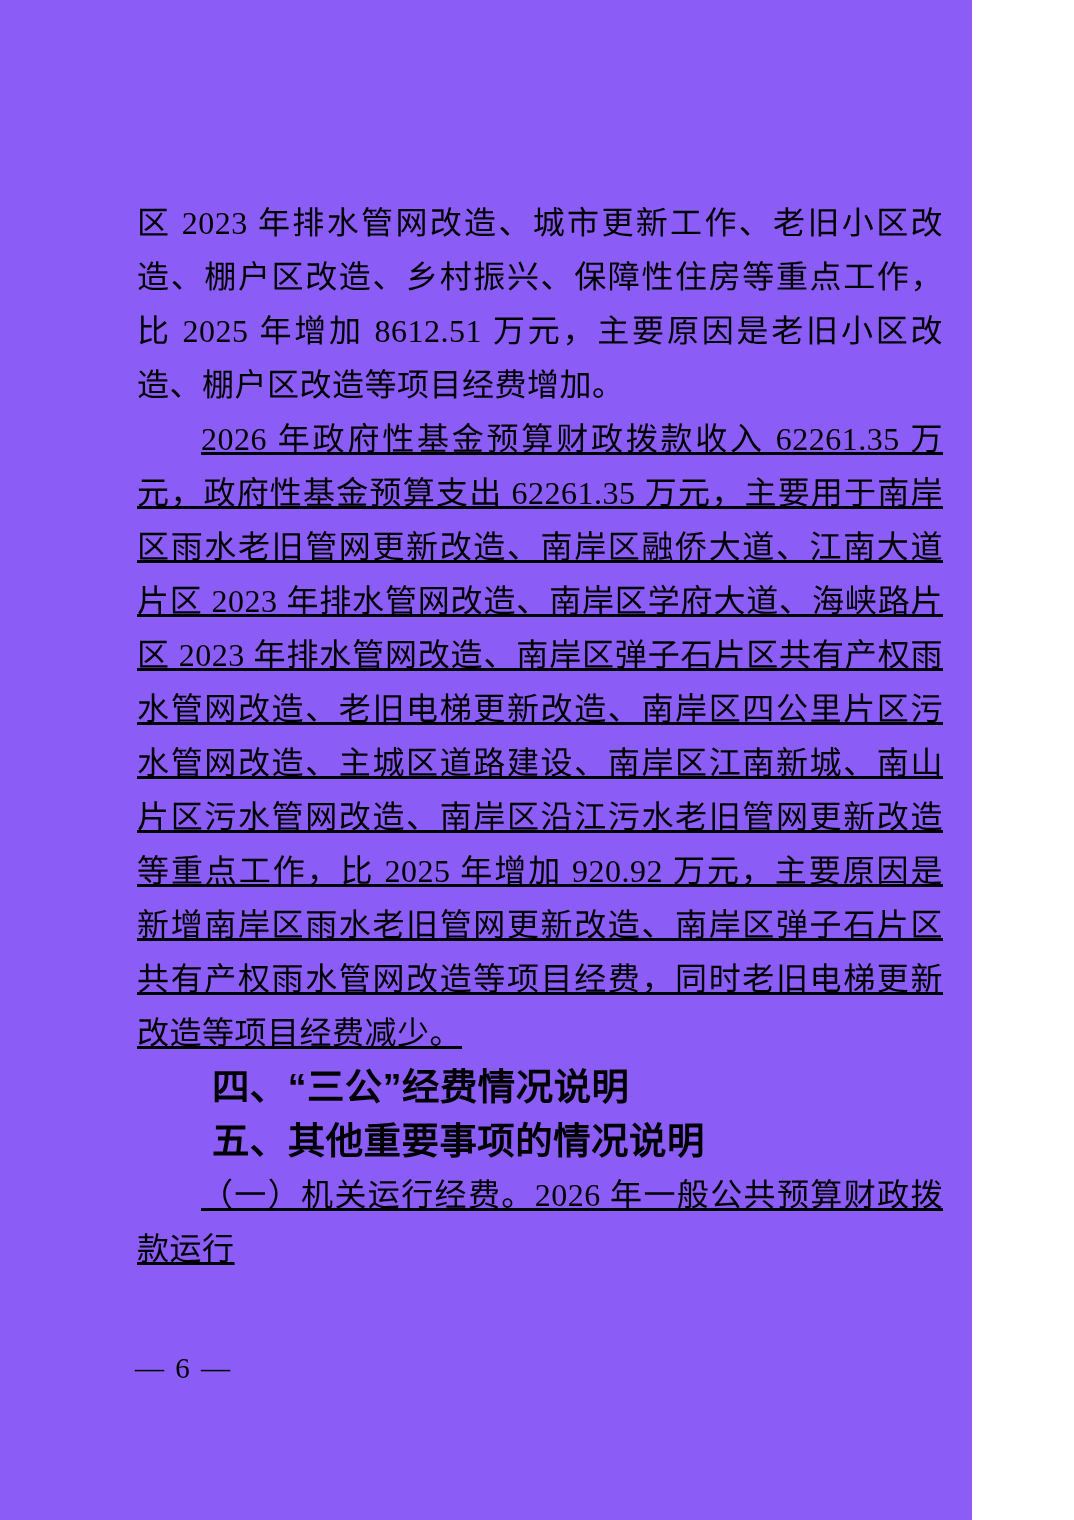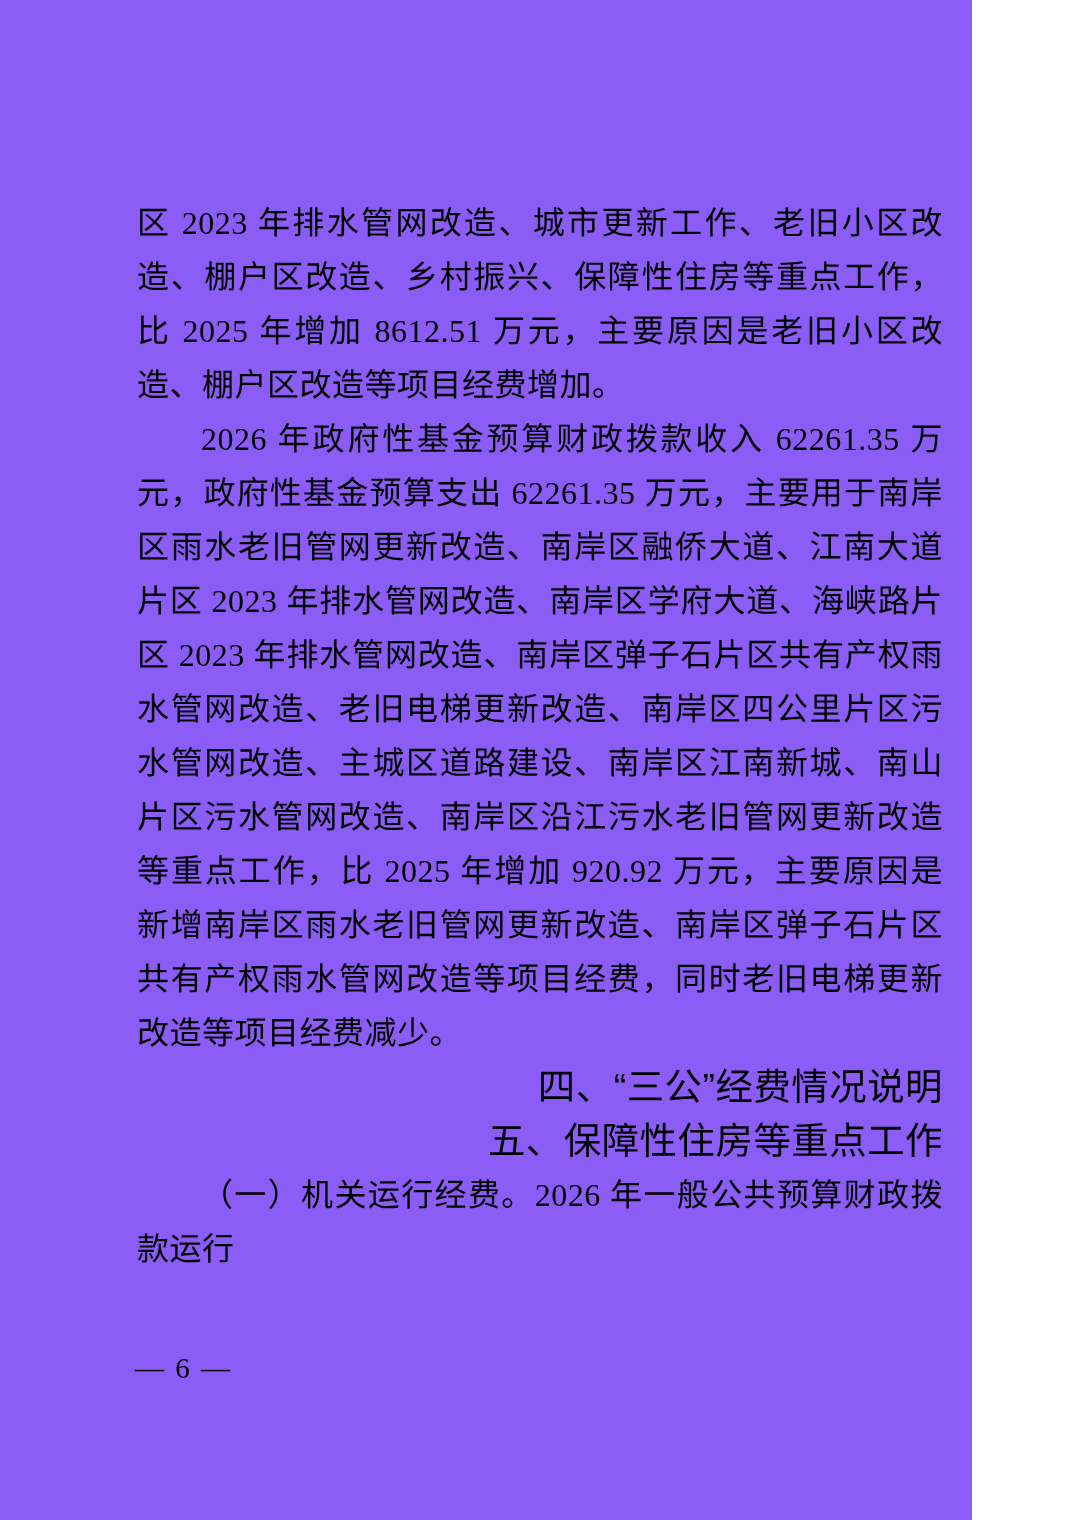--- a/index.html
+++ b/index.html
@@ -26,44 +26,45 @@
     text-align: justify;
     text-justify: inter-character;
     letter-spacing: 0.5px;
   }
   .para {
     margin: 0;
     text-indent: 0;
   }
   .para.indent {
     text-indent: 2em;
+    text-decoration: underline;
   }
   .heading {
     margin: 0;
     font-family: "Liberation Sans", "DejaVu Sans", sans-serif;
-    font-weight: normal;
+    font-weight: bold;
     text-indent: 2em;
-    text-align: right;
+    text-align: left;
   }
   .page-number {
     position: absolute;
     left: 135px;
     top: 1348px;
     font-size: 29px;
     line-height: 40px;
     letter-spacing: 2px;
     color: #000000;
   }
 </style>
 </head>
 <body>
 
 <div class="page">
   <div class="content">
     <p class="para">区 2023 年排水管网改造、城市更新工作、老旧小区改造、棚户区改造、乡村振兴、保障性住房等重点工作，比 2025 年增加 8612.51 万元，主要原因是老旧小区改造、棚户区改造等项目经费增加。</p>
     <p class="para indent">2026 年政府性基金预算财政拨款收入 62261.35 万元，政府性基金预算支出 62261.35 万元，主要用于南岸区雨水老旧管网更新改造、南岸区融侨大道、江南大道片区 2023 年排水管网改造、南岸区学府大道、海峡路片区 2023 年排水管网改造、南岸区弹子石片区共有产权雨水管网改造、老旧电梯更新改造、南岸区四公里片区污水管网改造、主城区道路建设、南岸区江南新城、南山片区污水管网改造、南岸区沿江污水老旧管网更新改造等重点工作，比 2025 年增加 920.92 万元，主要原因是新增南岸区雨水老旧管网更新改造、南岸区弹子石片区共有产权雨水管网改造等项目经费，同时老旧电梯更新改造等项目经费减少。</p>
     <h3 class="heading">四、“三公”经费情况说明</h3>
-    <h3 class="heading">五、保障性住房等重点工作</h3>
+    <h3 class="heading">五、其他重要事项的情况说明</h3>
     <p class="para indent">（一）机关运行经费。2026 年一般公共预算财政拨款运行</p>
   </div>
 
   <div class="page-number">— 6 —</div>
 </div>
 
 </body></html>

